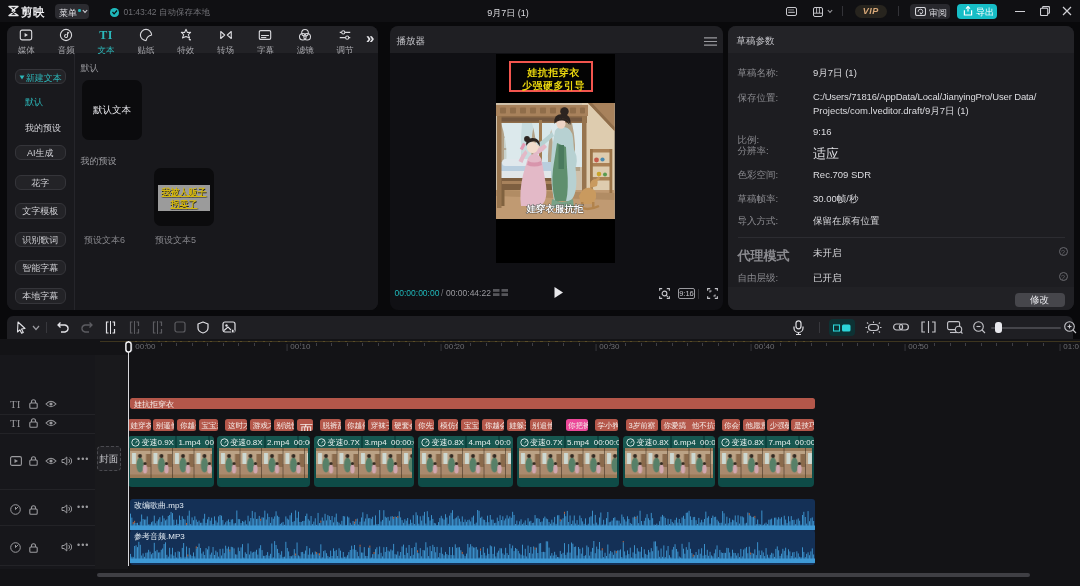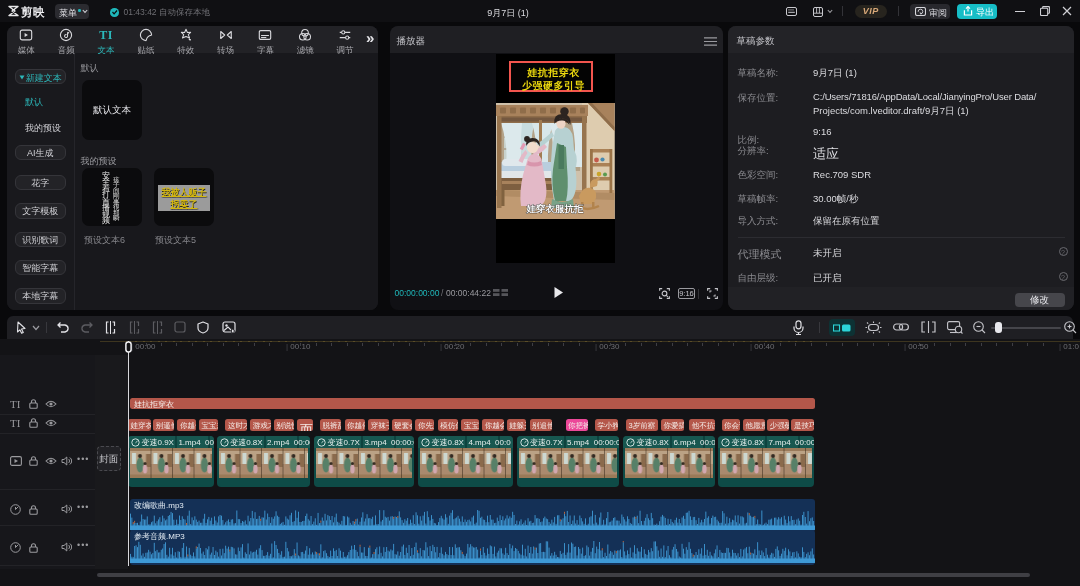--- a/index.html
+++ b/index.html
@@ -143,24 +143,20 @@
  <div class="abs" style="left:18px;top:96.5px;font-size:9px;color:#d0d0d5;">我的预设</div>
 <div class="abs" style="left:7.8px;top:119.2px;width:50.8px;height:15.5px;background:#232327;border:1px solid #35353a;border-radius:6px;text-align:center;font-size:9px;color:#d0d0d5;line-height:15px;">AI生成</div>
     <div class="abs" style="left:7.8px;top:149.1px;width:50.8px;height:15.5px;background:#232327;border:1px solid #35353a;border-radius:6px;text-align:center;font-size:9px;color:#d0d0d5;line-height:15px;">花字</div>
     <div class="abs" style="left:7.8px;top:177.5px;width:50.8px;height:15.5px;background:#232327;border:1px solid #35353a;border-radius:6px;text-align:center;font-size:9px;color:#d0d0d5;line-height:15px;">文字模板</div>
     <div class="abs" style="left:7.8px;top:206px;width:50.8px;height:15.5px;background:#232327;border:1px solid #35353a;border-radius:6px;text-align:center;font-size:9px;color:#d0d0d5;line-height:15px;">识别歌词</div>
     <div class="abs" style="left:7.8px;top:234px;width:50.8px;height:15.5px;background:#232327;border:1px solid #35353a;border-radius:6px;text-align:center;font-size:9px;color:#d0d0d5;line-height:15px;">智能字幕</div>
     <div class="abs" style="left:7.8px;top:262.5px;width:50.8px;height:15.5px;background:#232327;border:1px solid #35353a;border-radius:6px;text-align:center;font-size:9px;color:#d0d0d5;line-height:15px;">本地字幕</div>
  <div class="abs" style="left:73.5px;top:36px;font-size:9px;color:#9a9a9f;">默认</div>
  <div class="abs" style="left:75px;top:54.5px;width:60px;height:60px;background:#0b0b0d;border-radius:7px;text-align:center;font-size:9.5px;color:#e8e8ec;line-height:60px;">默认文本</div>
  <div class="abs" style="left:73.5px;top:129.5px;font-size:9px;color:#9a9a9f;">我的预设</div>
- <div class="abs" style="left:75px;top:142px;width:60px;height:58.5px;background:#0b0b0d;border-radius:7px;overflow:hidden;">
-   <div class="abs" style="left:20px;top:5px;width:12px;font-size:8px;color:#f2f2f2;text-shadow:0 0 1px #000;line-height:6.5px;word-break:break-all;">安全着打首播规频</div>
-   <div class="abs" style="left:31px;top:9px;width:10px;font-size:6.5px;color:#e8e8e8;text-shadow:0 0 1px #000;line-height:5.5px;word-break:break-all;">孩子间刚事很那瞬</div>
- </div>
  <div class="abs" style="left:146.5px;top:142px;width:60px;height:58.5px;background:#0b0b0d;border-radius:7px;overflow:hidden;">
    <div class="abs" style="left:4.5px;top:17px;width:52px;height:26px;background:#9b9b9b;"></div>
    <div class="abs" style="left:4.5px;top:18px;width:52px;text-align:center;font-size:9px;font-weight:bold;color:#d4b710;text-shadow:0.5px 0.5px 0 #222;line-height:12px;text-decoration:underline;">我被人贩子<br>拐卖了</div>
  </div>
  <div class="abs" style="left:77px;top:208px;font-size:9px;color:#85858a;">预设文本6</div>
  <div class="abs" style="left:148px;top:208px;font-size:9px;color:#85858a;">预设文本5</div>
 </div>
 
 <div class="abs" style="left:389.5px;top:25.5px;width:333px;height:284.5px;background:#101014;border-radius:8px;overflow:hidden;">
  <div class="abs" style="left:0;top:0;width:333px;height:27px;background:#1f1f23;"></div>
@@ -295,21 +291,21 @@
     <div class="abs" style="left:10px;top:119px;font-size:9.5px;color:#8b8b90;">分辨率:</div>
     <div class="abs" style="left:85.5px;top:119px;font-size:13px;color:#dcdce0;">适应</div>
     <div class="abs" style="left:10px;top:143.5px;font-size:9.5px;color:#8b8b90;">色彩空间:</div>
     <div class="abs" style="left:85.5px;top:143.5px;font-size:9.5px;color:#dcdce0;">Rec.709 SDR</div>
     <div class="abs" style="left:10px;top:167.5px;font-size:9.5px;color:#8b8b90;">草稿帧率:</div>
     <div class="abs" style="left:85.5px;top:167.5px;font-size:9.5px;color:#dcdce0;">30.00帧/秒</div>
     <div class="abs" style="left:10px;top:189px;font-size:9.5px;color:#8b8b90;">导入方式:</div>
     <div class="abs" style="left:85.5px;top:189px;font-size:9.5px;color:#dcdce0;">保留在原有位置</div>
  <div class="abs" style="left:85.5px;top:64.5px;width:245px;font-size:9.5px;color:#dcdce0;line-height:13.5px;white-space:nowrap;"><span style="letter-spacing:-0.16px">C:/Users/71816/AppData/Local/JianyingPro/User Data/</span><br>Projects/com.lveditor.draft/9月7日 (1)</div>
  <div class="abs" style="left:10px;top:211px;width:327px;height:1px;background:#2c2c31;"></div>
- <div class="abs" style="left:10px;top:221.5px;font-size:11px;color:#8b8b90;">代理模式</div>
+ <div class="abs" style="left:10px;top:221.5px;font-size:13px;color:#8b8b90;font-weight:bold;">代理模式</div>
  <div class="abs" style="left:85.5px;top:221.5px;font-size:9.5px;color:#dcdce0;">未开启</div>
  <div class="abs" style="left:10px;top:246.5px;font-size:9.5px;color:#8b8b90;">自由层级:</div>
  <div class="abs" style="left:85.5px;top:246.5px;font-size:9.5px;color:#dcdce0;">已开启</div>
  <div class="abs" style="left:331px;top:221.5px;width:9px;height:9px;border:1px solid #6a6a6f;border-radius:50%;font-size:7px;color:#6a6a6f;text-align:center;line-height:9px;">?</div>
  <div class="abs" style="left:331px;top:246.5px;width:9px;height:9px;border:1px solid #6a6a6f;border-radius:50%;font-size:7px;color:#6a6a6f;text-align:center;line-height:9px;">?</div>
  <div class="abs" style="left:0;top:261px;width:346.5px;height:24px;background:#212125;"></div>
  <div class="abs" style="left:287px;top:267px;width:50px;height:14px;background:#46464b;border-radius:4px;text-align:center;font-size:9.5px;color:#e8e8ec;line-height:14px;">修改</div>
 </div>
 <div class="abs" style="left:7px;top:316px;width:1066px;height:23px;background:#1f1f23;border-radius:6px 6px 0 0;">
  <svg class="abs" style="left:8px;top:5px" width="13" height="13" viewBox="0 0 13 13">
@@ -584,21 +580,21 @@
     </div>
     <div class="abs" style="left:565.5px;top:79.5px;width:22.9px;height:12px;background:#ec4899;border-radius:2.5px;overflow:hidden;white-space:nowrap;">
       <span style="position:absolute;left:2.5px;top:2px;font-size:7.5px;color:#f5ece8;">你把裤</span>
     </div>
     <div class="abs" style="left:595.1px;top:79.5px;width:22.9px;height:12px;background:#b4574a;border-radius:2.5px;overflow:hidden;white-space:nowrap;">
       <span style="position:absolute;left:2.5px;top:2px;font-size:7.5px;color:#f5ece8;">学小狗</span>
     </div>
     <div class="abs" style="left:626.0px;top:79.5px;width:32.3px;height:12px;background:#b4574a;border-radius:2.5px;overflow:hidden;white-space:nowrap;">
       <span style="position:absolute;left:2.5px;top:2px;font-size:7.5px;color:#f5ece8;">3岁前察</span>
     </div>
-    <div class="abs" style="left:661.0px;top:79.5px;width:23px;height:12px;background:#b4574a;border-radius:2.5px;overflow:hidden;white-space:nowrap;">
+    <div class="abs" style="left:661.0px;top:79.5px;width:31px;height:12px;background:#b4574a;border-radius:2.5px;overflow:hidden;white-space:nowrap;">
       <span style="position:absolute;left:2.5px;top:2px;font-size:7.5px;color:#f5ece8;">你爱搞</span>
     </div>
     <div class="abs" style="left:689.2px;top:79.5px;width:25.5px;height:12px;background:#b4574a;border-radius:2.5px;overflow:hidden;white-space:nowrap;">
       <span style="position:absolute;left:2.5px;top:2px;font-size:7.5px;color:#f5ece8;">他不抗拒</span>
     </div>
     <div class="abs" style="left:721.5px;top:79.5px;width:18.8px;height:12px;background:#b4574a;border-radius:2.5px;overflow:hidden;white-space:nowrap;">
       <span style="position:absolute;left:2.5px;top:2px;font-size:7.5px;color:#f5ece8;">你会说</span>
     </div>
     <div class="abs" style="left:743.0px;top:79.5px;width:21.5px;height:12px;background:#b4574a;border-radius:2.5px;overflow:hidden;white-space:nowrap;">
       <span style="position:absolute;left:2.5px;top:2px;font-size:7.5px;color:#f5ece8;">他愿意</span>

